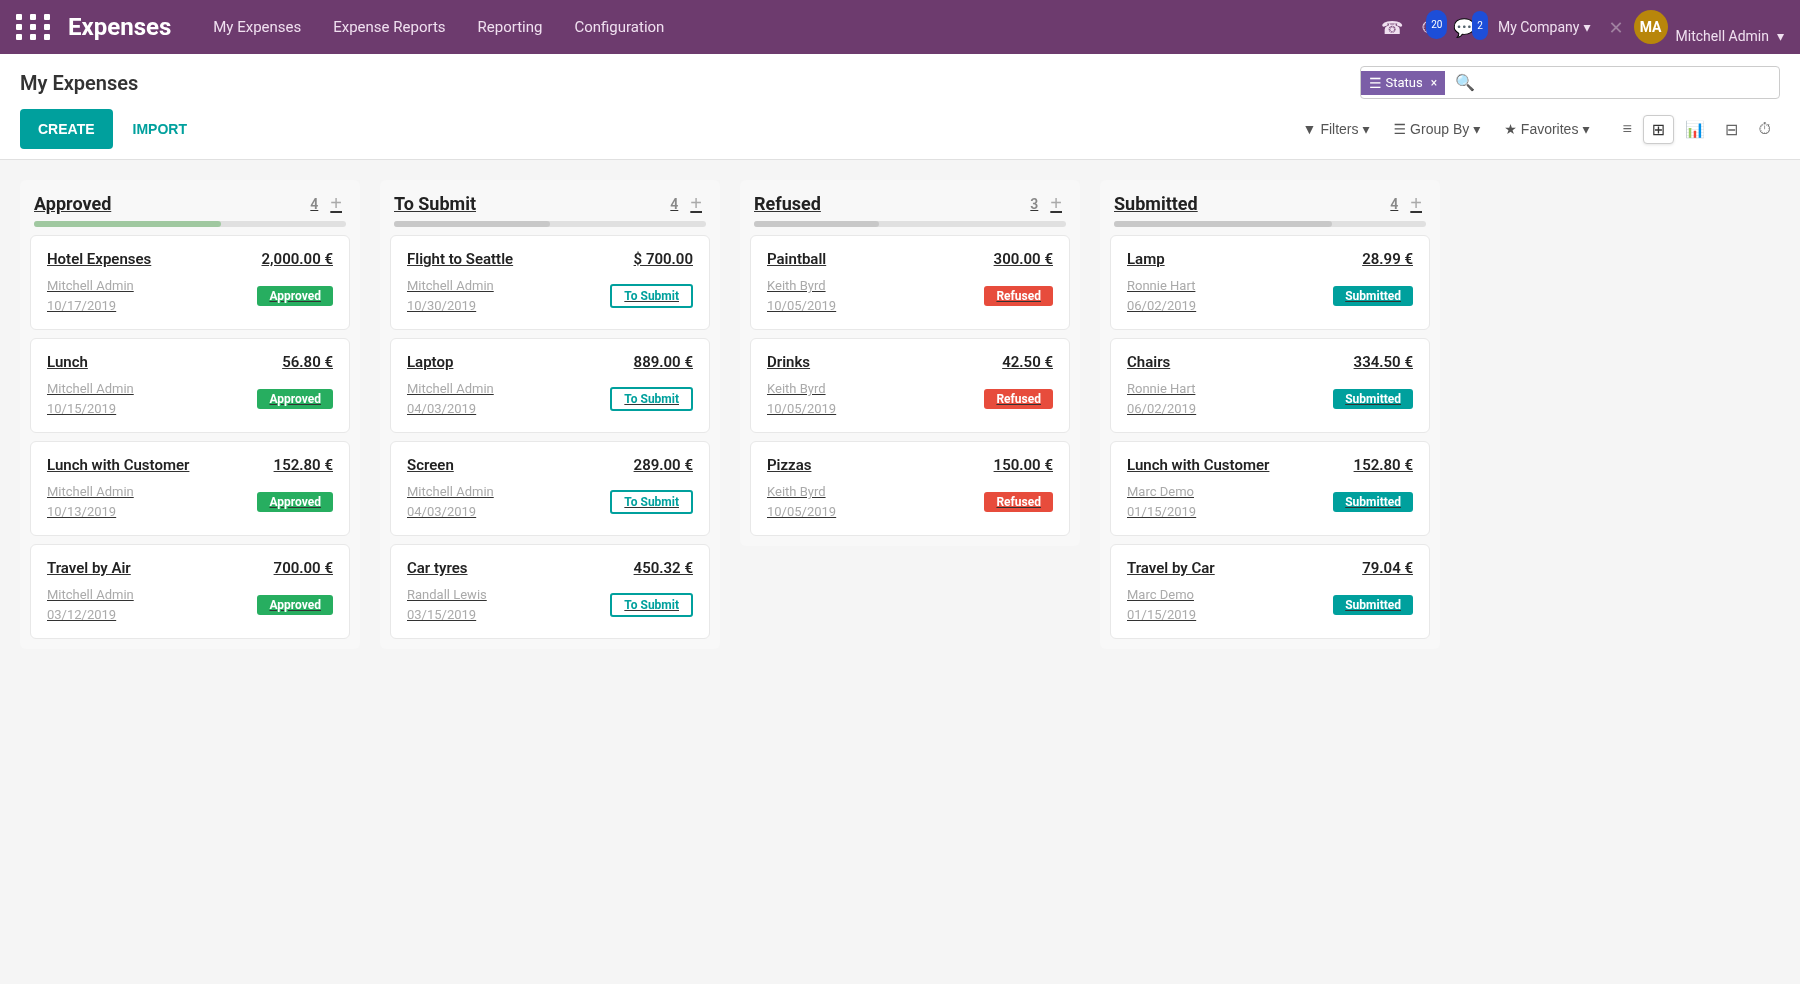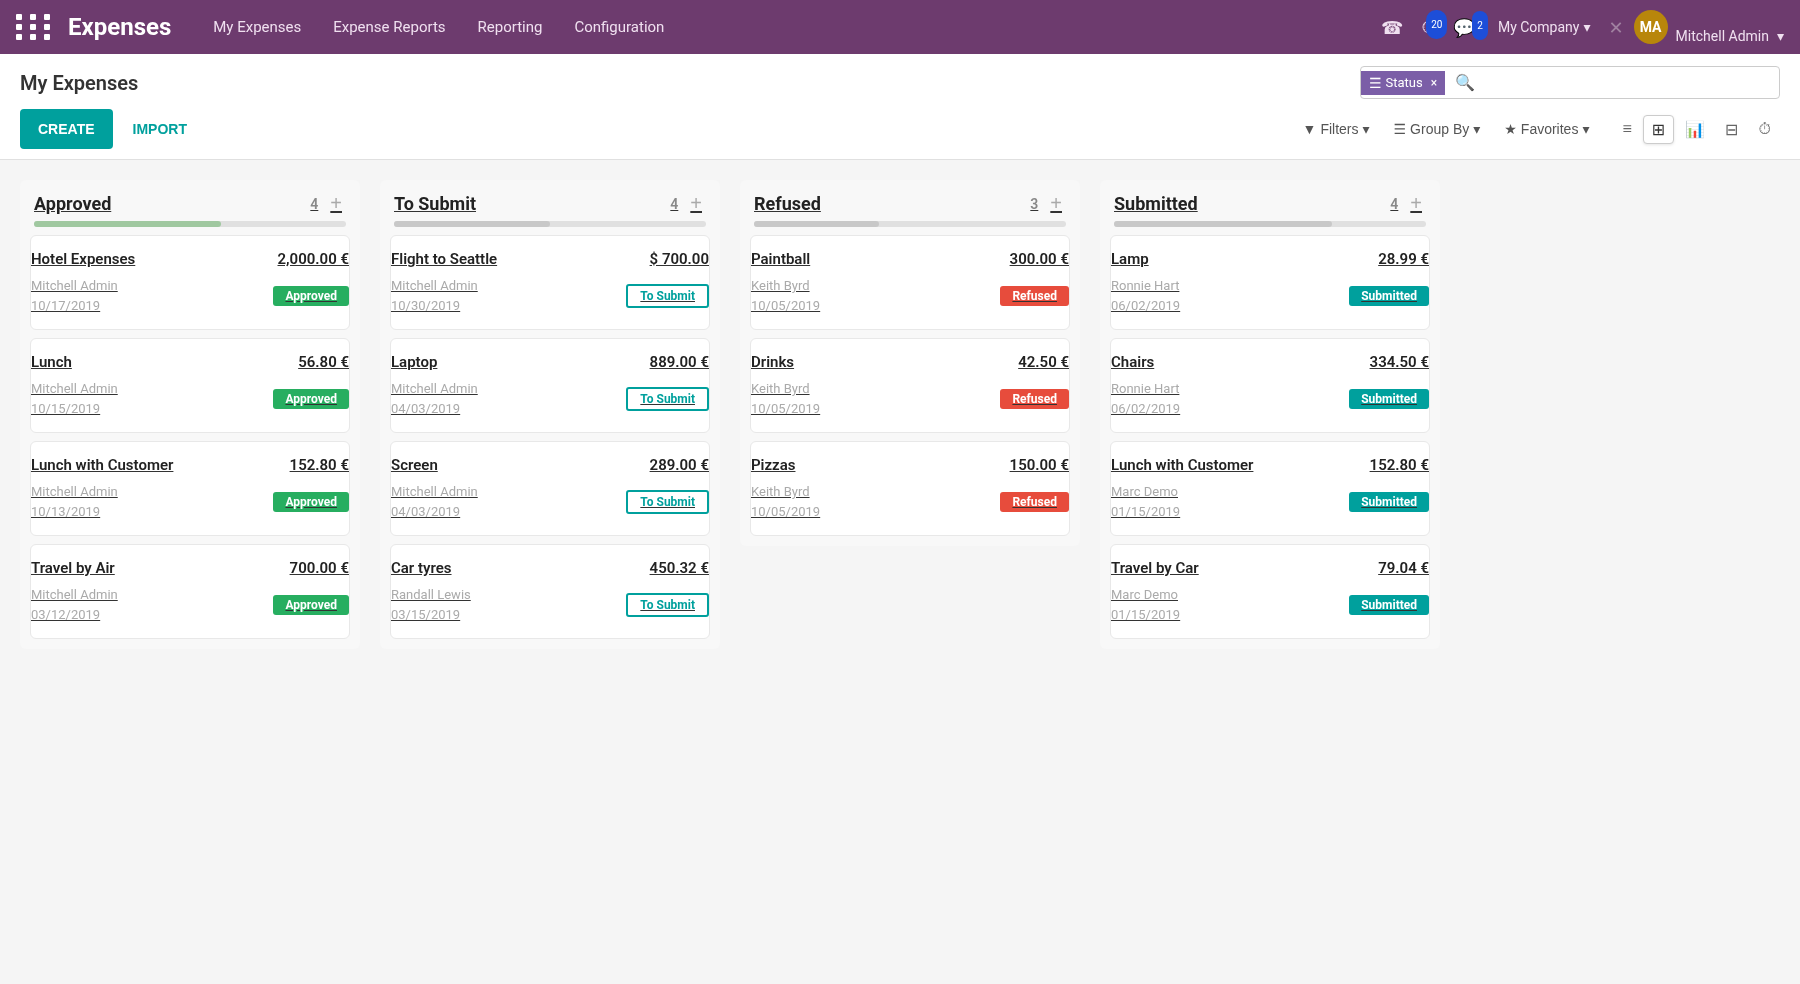--- a/index.html
+++ b/index.html
@@ -264,21 +264,21 @@
     .kanban-cards {
       padding: 0 10px 10px 10px;
       display: flex;
       flex-direction: column;
       gap: 8px;
     }
     .kanban-card {
       background: #fff;
       border: 1px solid #e8e8e8;
       border-radius: 6px;
-      padding: 14px 0;
+      padding: 14px 16px;
       cursor: pointer;
     }
     .card-header-row {
       display: flex;
       justify-content: space-between;
       align-items: flex-start;
       margin-bottom: 8px;
     }
     .card-title {
       font-size: 15px;

